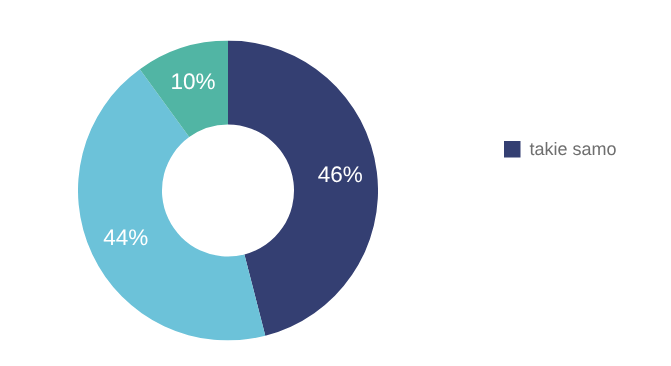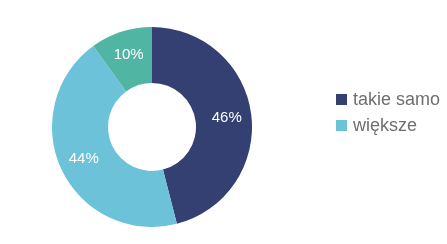--- a/index.html
+++ b/index.html
@@ -46,21 +46,21 @@
     height: 26px;
   }
   .legend-swatch {
     width: 11px;
     height: 11px;
     flex: 0 0 11px;
     margin-right: 6px;
   }
   .legend-label {
     font-family: "Liberation Sans", sans-serif;
-    font-size: 18px;
+    font-size: 12px;
     color: #6f6f6f;
     white-space: nowrap;
     line-height: 13px;
   }
 </style>
 </head>
 <body>
 
 <div id="page">
 
@@ -77,19 +77,15 @@
         <text class="slice-label" id="lbl2" x="76.7" y="28.3">10%</text>
       </g>
     </svg>
   </div>
 
   <div id="legend">
     <div class="legend-item">
       <span class="legend-swatch" id="sw0" style="background: rgb(52, 63, 114);"></span>
       <span class="legend-label">takie samo</span>
     </div>
-    <div class="legend-item">
-      <span class="legend-swatch" id="sw1" style="background: rgb(108, 194, 217);"></span>
-      <span class="legend-label">większe</span>
-    </div>
   </div>
 
 </div>
 
 </body></html>

